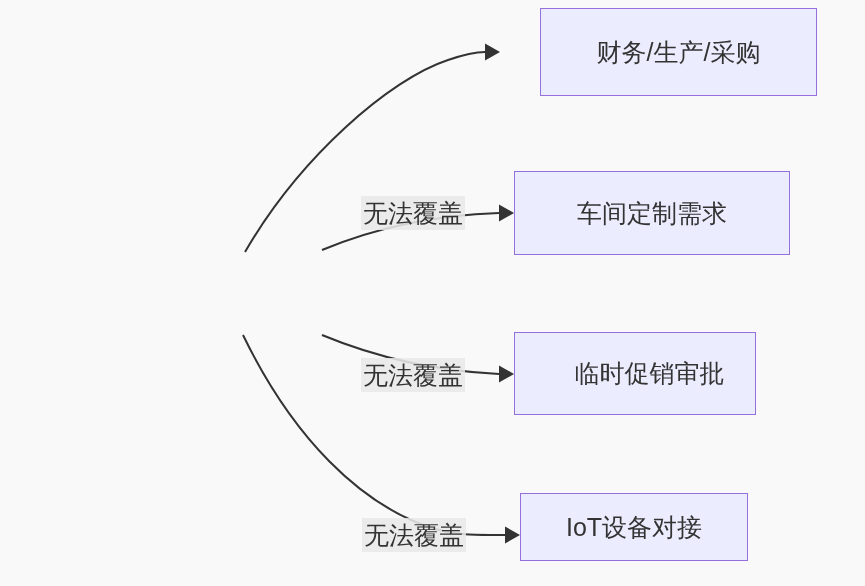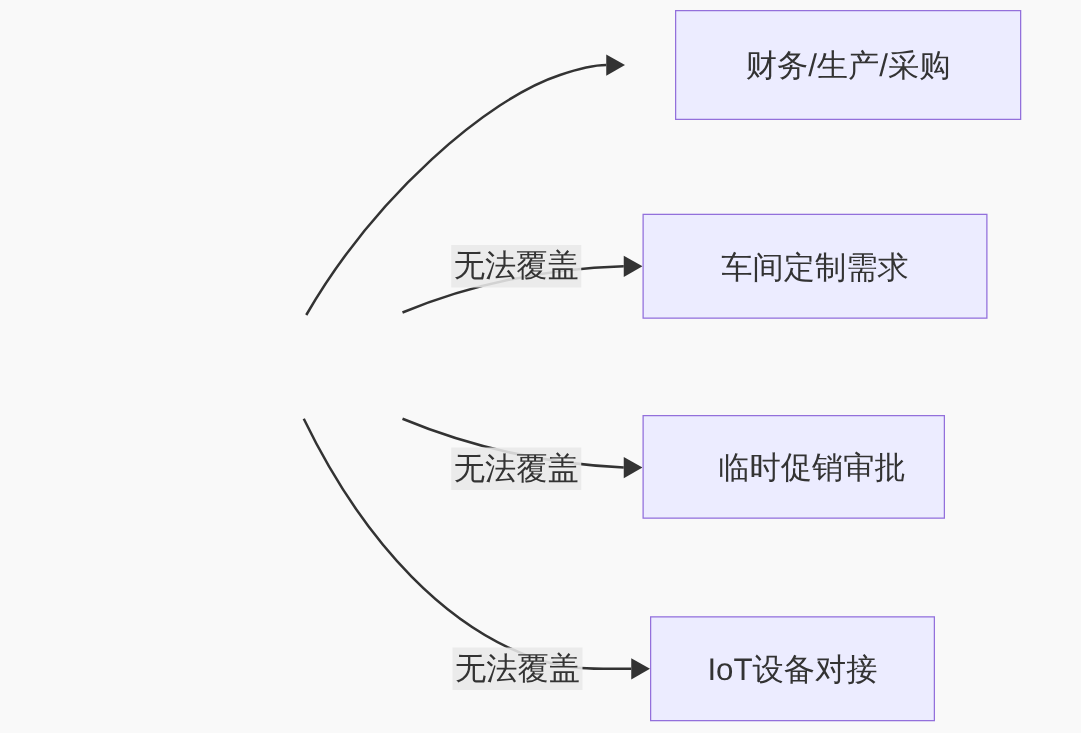--- a/index.html
+++ b/index.html
@@ -41,21 +41,21 @@
     display: flex;
     align-items: center;
     justify-content: center;
     text-align: center;
     white-space: nowrap;
   }
   .node-erp      { left: 92px;  top: 252px; width: 234px; height: 83px; }
   .node-finance  { left: 508px; top: 8px;   width: 277px; height: 88px; margin-left: 32px; }
   .node-workshop { left: 514px; top: 171px; width: 276px; height: 84px; }
   .node-promo    { left: 514px; top: 332px; width: 242px; height: 83px; padding-left: 29px; }
-  .node-iot      { left: 520px; top: 493px; width: 228px; height: 84px; }
+  .node-iot      { left: 520px; top: 493px; width: 228px; height: 68px; }
   .edge-label {
     position: absolute;
     background: rgba(232,232,232,0.88);
     color: #333333;
     font-size: 25px;
     line-height: 34px;
     height: 34px;
     padding: 0 2px;
     white-space: nowrap;
   }

